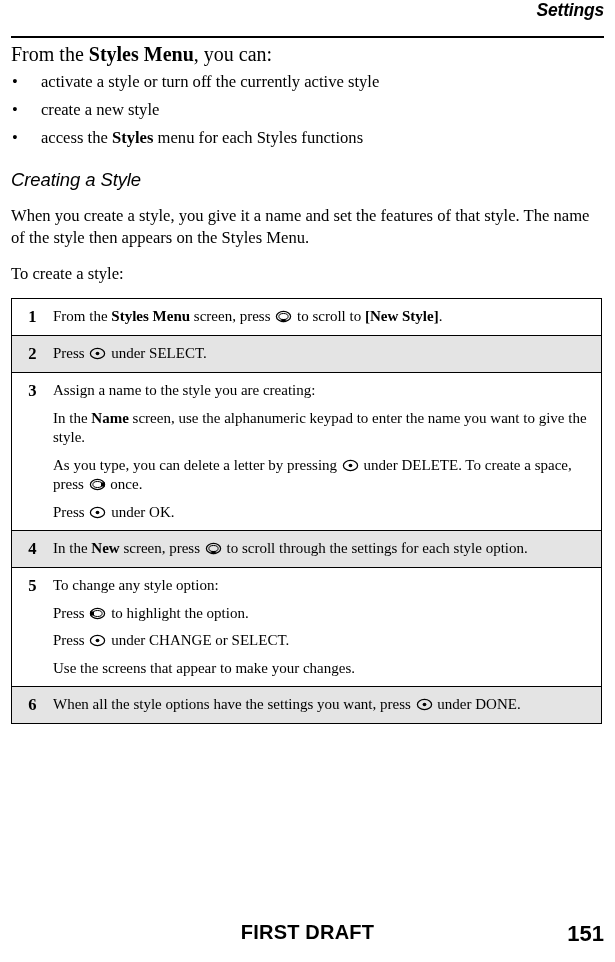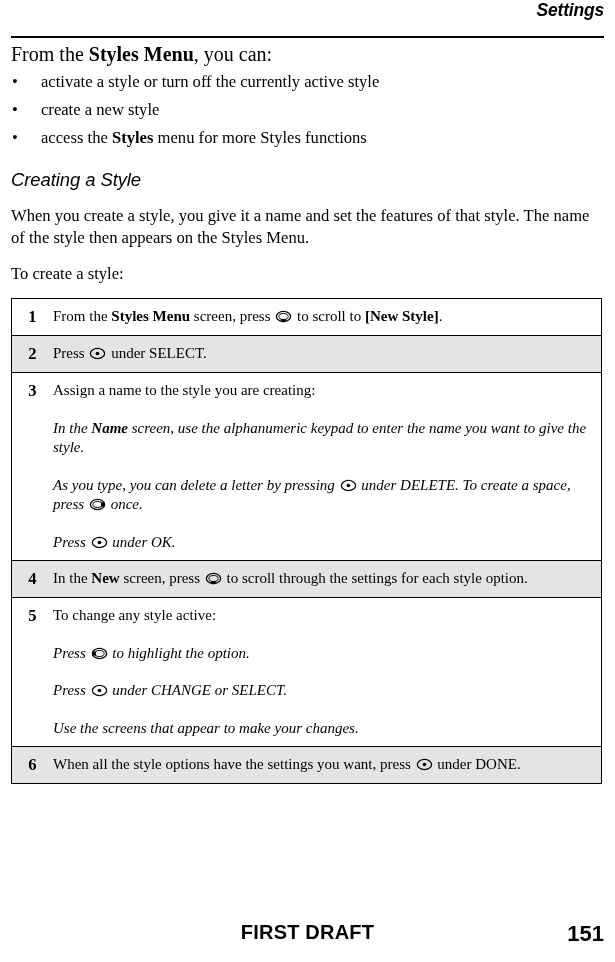--- a/index.html
+++ b/index.html
@@ -126,22 +126,21 @@
     padding-top: 8px;
     padding-bottom: 8px;
     padding-right: 12px;
     font-size: 15px;
     line-height: 19.5px;
   }
   td.step-body p {
     margin: 0;
   }
   td.step-body p + p {
-    margin-top: 18px;
-    font-style: italic;
+    margin-top: 8px;
   }
 
   
   .key-icon {
     display: inline-block;
     width: 17px;
     height: 13px;
     vertical-align: -2px;
     margin: 0 1px;
   }
@@ -197,21 +196,21 @@
     <li>
       <span class="bullet-dot">•</span>
       <span>activate a style or turn off the currently active style</span>
     </li>
     <li>
       <span class="bullet-dot">•</span>
       <span>create a new style</span>
     </li>
     <li>
       <span class="bullet-dot">•</span>
-      <span><span>access the </span><b>Styles</b><span> menu for more Styles functions</span></span>
+      <span><span>access the </span><b>Styles</b><span> menu for each Styles functions</span></span>
     </li>
   </ul>
 
   <h2 class="section-heading">Creating a Style</h2>
 
   <p class="body-para">When you create a style, you give it a name and set the features of that style. The name of the style then appears on the Styles Menu.</p>
 
   <p class="body-para tight">To create a style:</p>
 
   <table class="steps-table">
@@ -260,21 +259,21 @@
             <p>In the <b>New</b> screen, press <span class="key-icon"><svg viewBox="0 0 17 13">
                   <ellipse cx="8.5" cy="6.5" rx="7.1" ry="5.1" fill="none" stroke="#000" stroke-width="1.25"></ellipse>
                   <ellipse cx="8.5" cy="6.5" rx="4.6" ry="3.0" fill="none" stroke="#000" stroke-width="1.0"></ellipse>
                   <path fill="#000" d="M6.3 9.0 L10.7 9.0 L10.7 12.1 L6.3 12.1 Z"></path>
                 </svg></span> to scroll through the settings for each style option.</p>
           </td>
         </tr>
         <tr>
           <td class="step-num">5</td>
           <td class="step-body">
-            <p>To change any style active:</p>
+            <p>To change any style option:</p>
             <p>Press <span class="key-icon"><svg viewBox="0 0 17 13">
                   <ellipse cx="8.5" cy="6.5" rx="7.1" ry="5.1" fill="none" stroke="#000" stroke-width="1.25"></ellipse>
                   <ellipse cx="8.5" cy="6.5" rx="4.6" ry="3.0" fill="none" stroke="#000" stroke-width="1.0"></ellipse>
                   <path fill="#000" d="M1.1 4.4 L5.0 4.4 L5.0 8.6 L1.1 8.6 Z"></path>
                 </svg></span> to highlight the option.</p>
             <p>Press <span class="key-icon"><svg viewBox="0 0 17 13">
                   <ellipse cx="8.5" cy="6.5" rx="7.1" ry="5.1" fill="none" stroke="#000" stroke-width="1.25"></ellipse>
                   <ellipse cx="8.5" cy="6.5" rx="1.9" ry="1.7" fill="#000"></ellipse>
                 </svg></span> under CHANGE or SELECT.</p>
             <p>Use the screens that appear to make your changes.</p>

